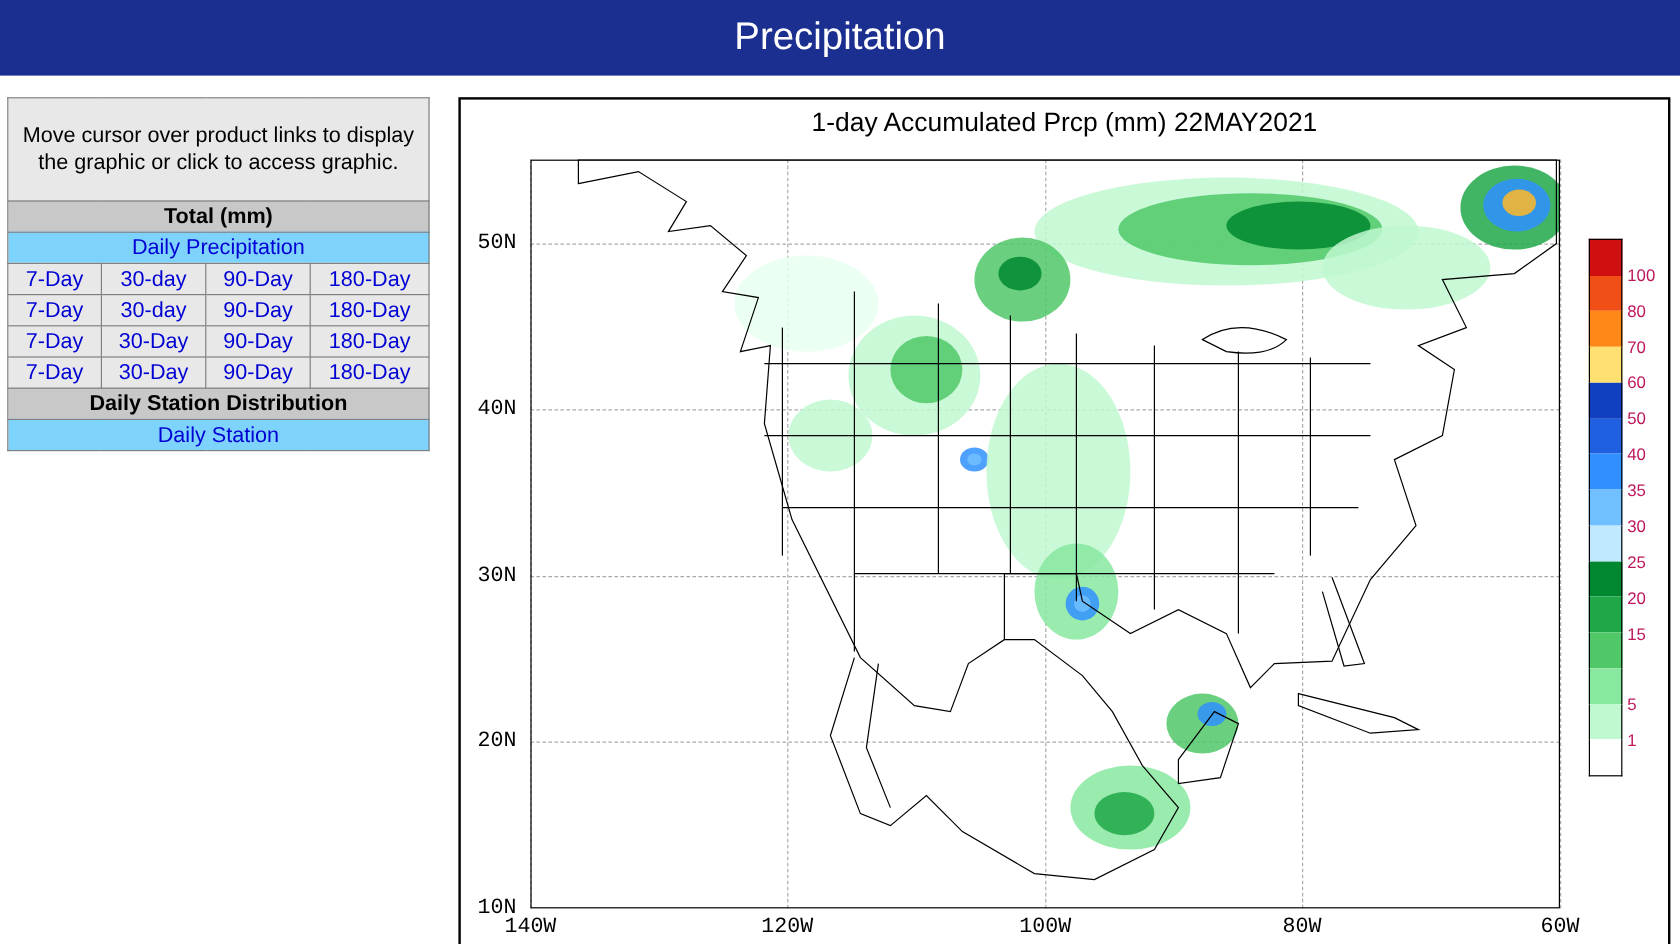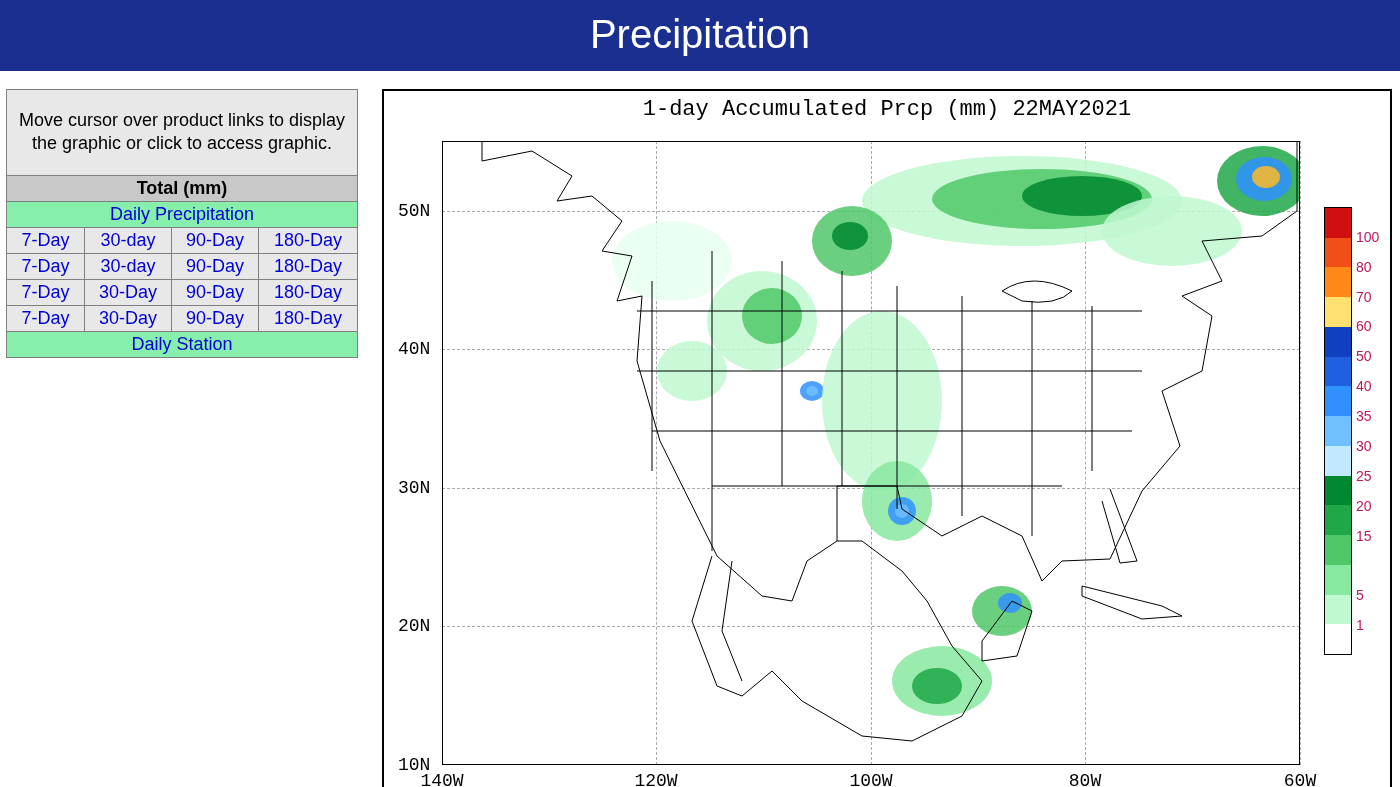--- a/index.html
+++ b/index.html
@@ -5,21 +5,21 @@
   * { box-sizing: border-box; margin: 0; padding: 0; }
   body {
     font-family: Arial, Helvetica, sans-serif;
     background: #fff;
     width: 1400px;
   }
   .header-bar {
     background: #1a2f8f;
     color: #fff;
     text-align: center;
-    font-size: 40px;
+    font-size: 32px;
     padding: 12px 0 14px 0;
     font-weight: 400;
   }
   .page-body {
     display: flex;
     align-items: flex-start;
     padding: 18px 6px 0 6px;
     gap: 24px;
   }
   .nav-table {
@@ -45,41 +45,41 @@
   }
   .nav-table .link-cell {
     background: #e8e8e8;
   }
   .nav-table .link-cell a {
     color: #0000d4;
     text-decoration: none;
     cursor: pointer;
   }
   .nav-table .full-link {
-    background: #86efac;
+    background: #7dd3fc;
   }
   .nav-table .full-link a {
     color: #0000d4;
     text-decoration: none;
     cursor: pointer;
   }
   .map-frame {
     border: 2px solid #000;
     width: 1010px;
     height: 720px;
     position: relative;
     background: #fff;
     overflow: hidden;
   }
   .map-title {
     position: absolute;
     top: 6px;
     left: 0; right: 0;
     text-align: center;
-    font-family: Liberation Mono, monospace;
+    font-family: Liberation Sans, sans-serif;
     font-size: 22px;
     color: #000;
   }
   .axis-label {
     position: absolute;
     font-family: "Courier New", monospace;
     font-size: 18px;
     color: #000;
   }
   .y-tick { right: 862px; transform: translateY(-50%); }
@@ -169,20 +169,23 @@
       <td class="link-cell"><a>180-Day</a></td>
     </tr>
 
     <tr>
       <td class="link-cell"><a>7-Day</a></td>
       <td class="link-cell"><a>30-Day</a></td>
       <td class="link-cell"><a>90-Day</a></td>
       <td class="link-cell"><a>180-Day</a></td>
     </tr>
 
+    <tr>
+          <td colspan="4" class="section-head">Daily Station Distribution</td>
+        </tr>
     <tr>
           <td colspan="4" class="full-link"><a>Daily Station</a></td>
         </tr>
   </tbody>
     </table>
 
   <div class="map-frame">
     <div class="map-title">1-day Accumulated Prcp (mm) 22MAY2021</div>
 
     <div class="grid-line grid-h" style="top:120px"></div>

